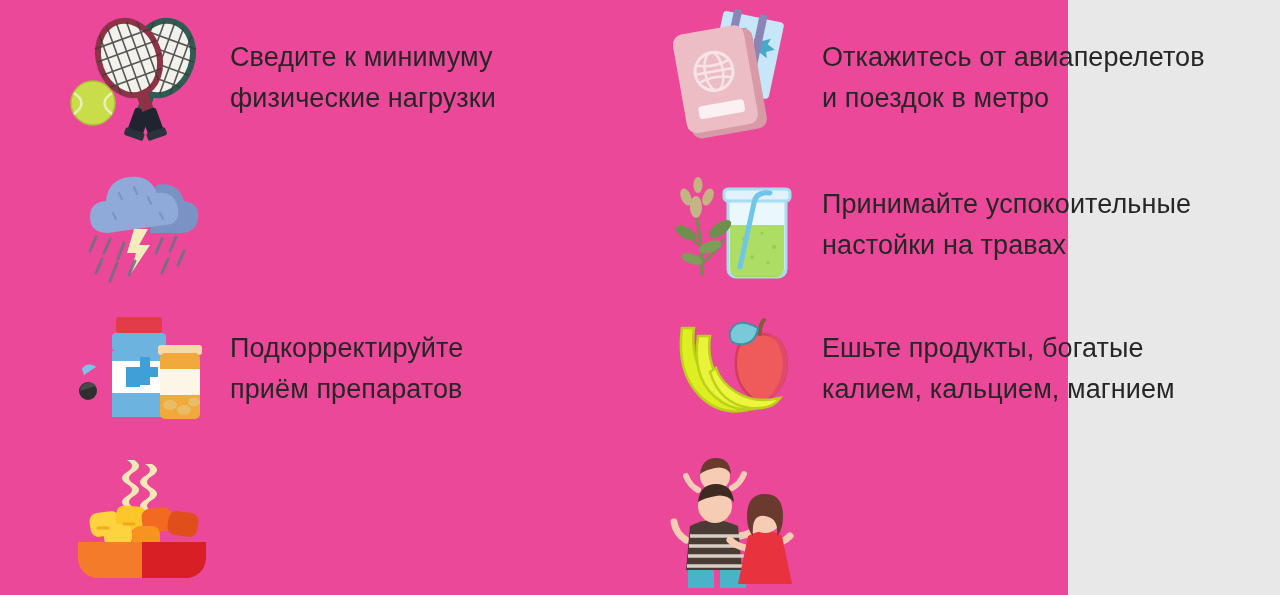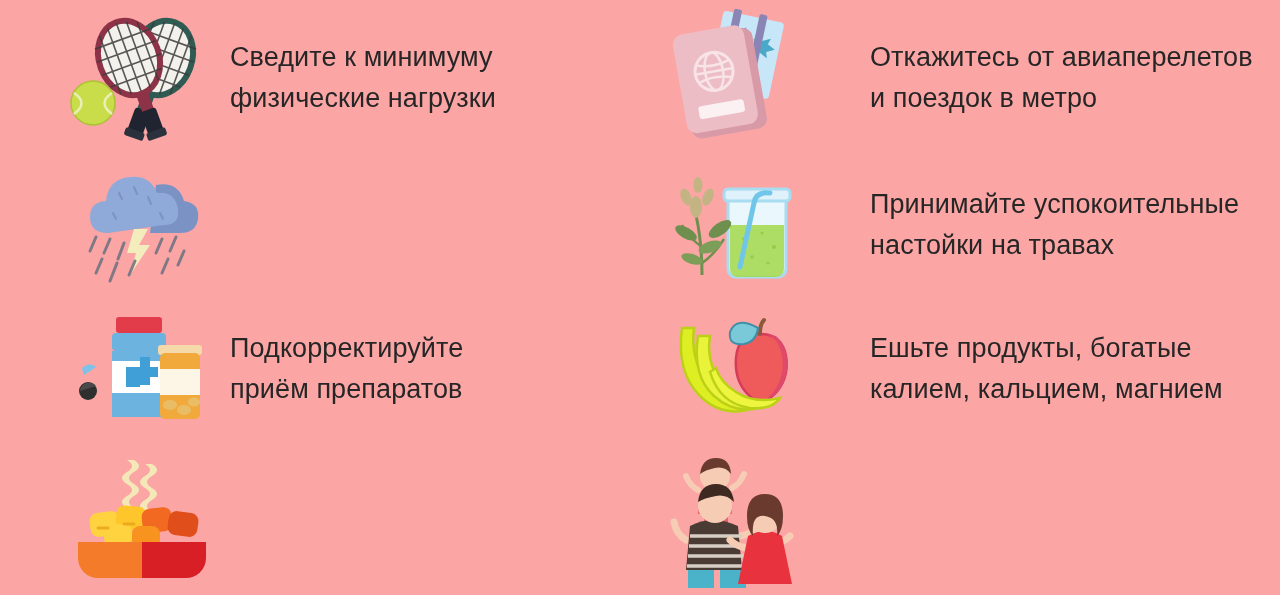--- a/index.html
+++ b/index.html
@@ -9,37 +9,37 @@
   body {
     width: 1280px;
     height: 595px;
     background: #e8e8e8;
     font-family: "Liberation Sans", "DejaVu Sans", sans-serif;
     overflow: hidden;
   }
 
   .infographic {
     position: relative;
-    width: 1280px;
+    width: 1068px;
     height: 595px;
-    background: #fca5a5;
+    background: #ec4899;
     display: grid;
     grid-template-columns: 640px 640px;
     grid-template-rows: 155px 140px 148px 152px;
     align-items: center;
   }
 
   .tip {
     display: flex;
     align-items: center;
     height: 100%;
     box-sizing: border-box;
   }
   .col-left  { padding-left: 62px; }
-  .col-right { padding-left: 18px; gap: 48px; }
+  .col-right { padding-left: 18px; }
 
   .tip-icon {
     width: 160px;
     min-width: 160px;
     height: 140px;
     position: relative;
     display: flex;
     align-items: center;
     justify-content: center;
   }

